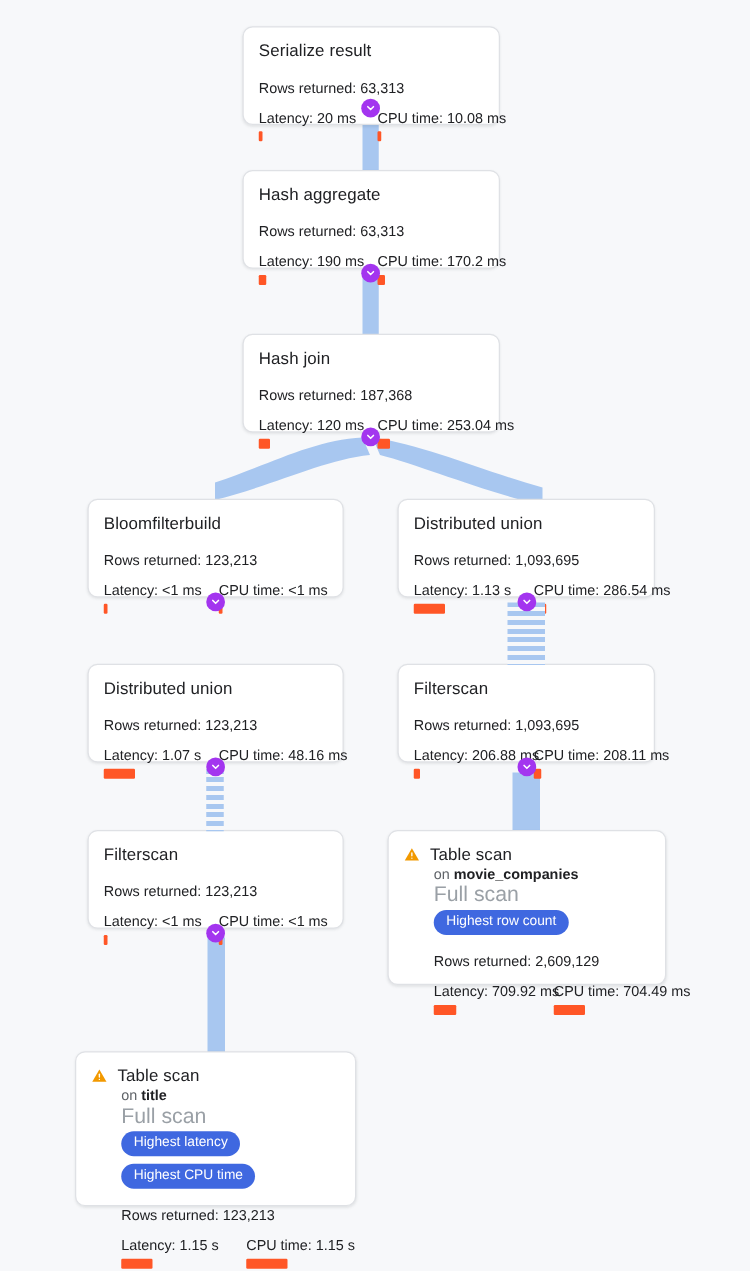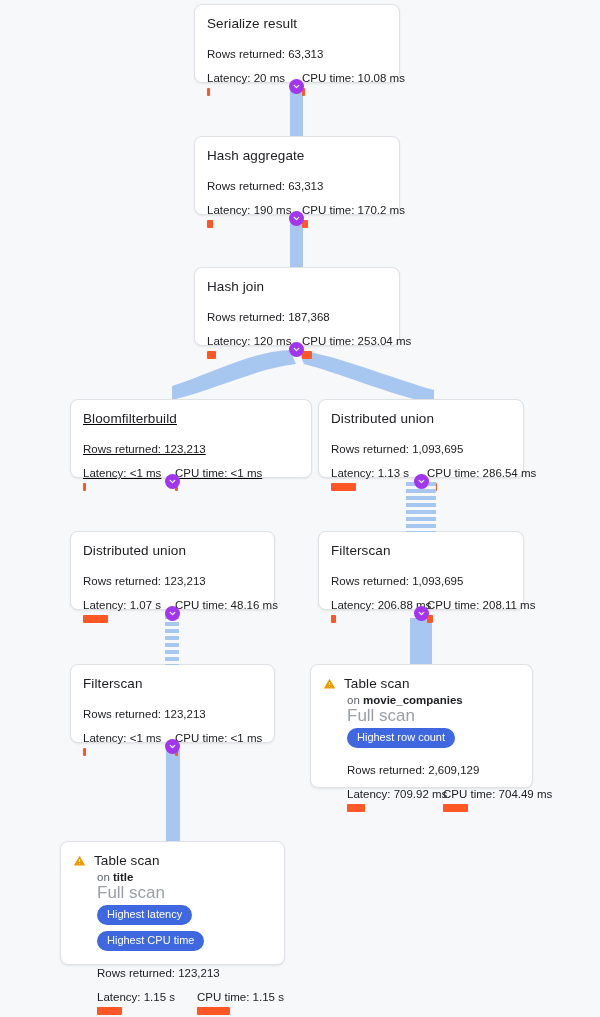--- a/index.html
+++ b/index.html
@@ -91,20 +91,21 @@
   .rows {
     font-size: 11.5px;
     color: #202124;
     line-height: 16px;
     margin-top: 14px;
   }
 
   .metrics {
     display: flex;
     margin-top: 9px;
+    justify-content: space-between;
   }
   .metric {
     flex: 0 0 auto;
   }
   .metric-label {
     font-size: 11.5px;
     color: #202124;
     line-height: 14px;
     white-space: nowrap;
   }
@@ -161,21 +162,21 @@
 
     <path d="M410 618 L410 668 L432 668 L432 618 Z" fill="#a8c7f0"></path>
 
     <path d="M166 750 L166 846 L180 846 L180 750 Z" fill="#a8c7f0"></path>
   </svg>
 
   <div class="striped" style="left:406px; top:482px; width:30px; height:50px;"></div>
 
   <div class="striped" style="left:165px; top:615px; width:14px; height:50px;"></div>
 
-  <div class="node" style="left:194px; top:4px; width:206px; height:79px;">
+  <div class="node" style="left:194px; top:21px; width:206px; height:79px;">
     <div class="node-head">
       <div class="node-title">Serialize result</div>
     </div>
     <div class="rows">Rows returned: 63,313</div>
     <div class="metrics">
       <div class="metric" style="width:95px;">
         <div class="metric-label">Latency: 20 ms</div>
         <div class="metric-bar" style="width:3px;"></div>
       </div>
       <div class="metric">
@@ -227,21 +228,21 @@
         <div class="metric-bar" style="width:10px;"></div>
       </div>
     </div>
   </div>
   <div class="conn-dot" style="left:289px; top:342px;">
     <svg width="9" height="9" viewBox="0 0 24 24">
       <path d="M6 9 L12 15 L18 9" stroke="#ffffff" stroke-width="3.4" fill="none" stroke-linecap="round" stroke-linejoin="round"></path>
     </svg>
   </div>
 
-  <div class="node" style="left:70px; top:399px; width:242px; height:79px;text-decoration:underline;">
+  <div class="node" style="left:70px; top:399px; width:205px; height:79px;">
     <div class="node-head">
       <div class="node-title">Bloomfilterbuild</div>
     </div>
     <div class="rows">Rows returned: 123,213</div>
     <div class="metrics">
       <div class="metric" style="width:92px;">
         <div class="metric-label">Latency: &lt;1 ms</div>
         <div class="metric-bar" style="width:3px;"></div>
       </div>
       <div class="metric">

